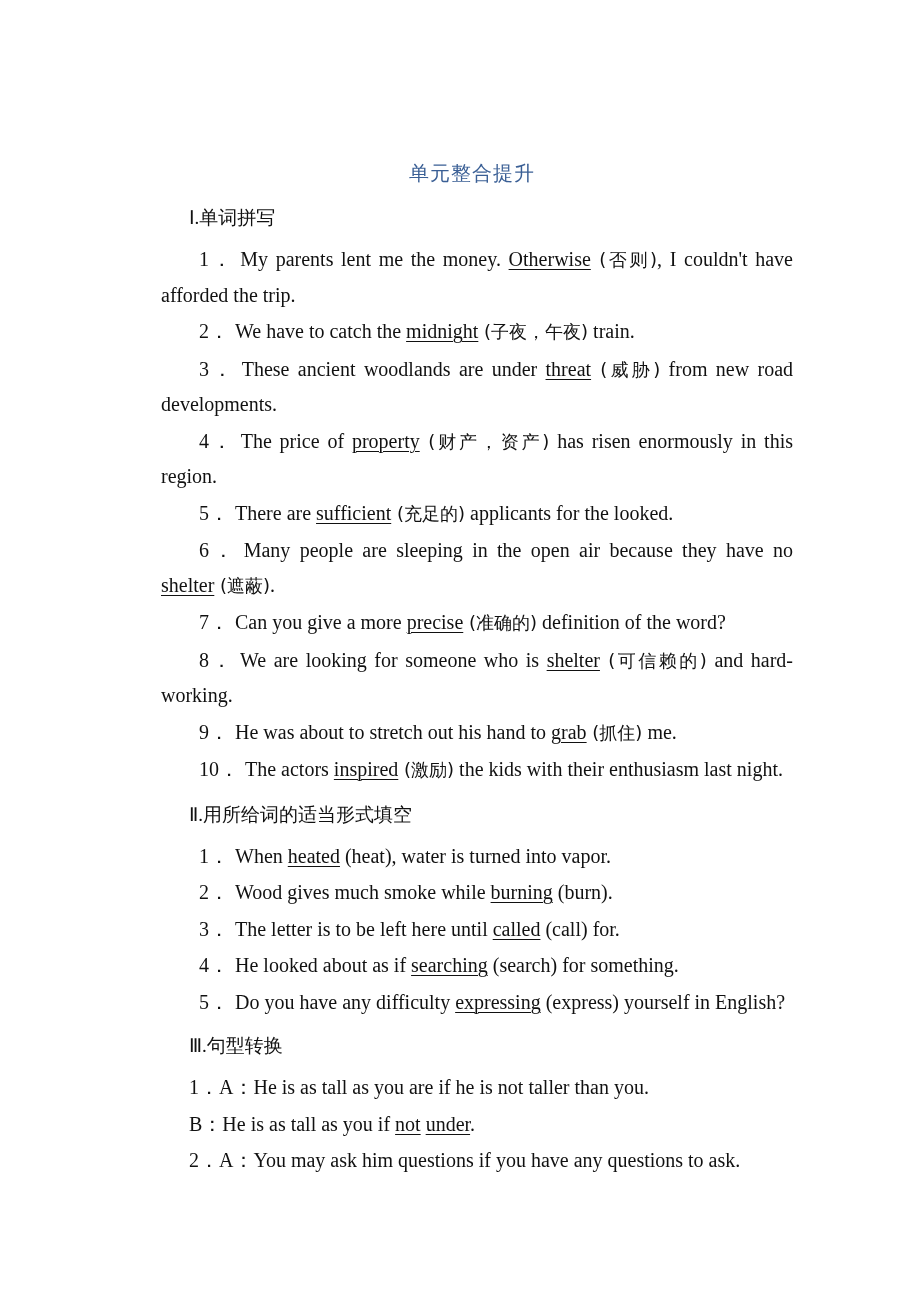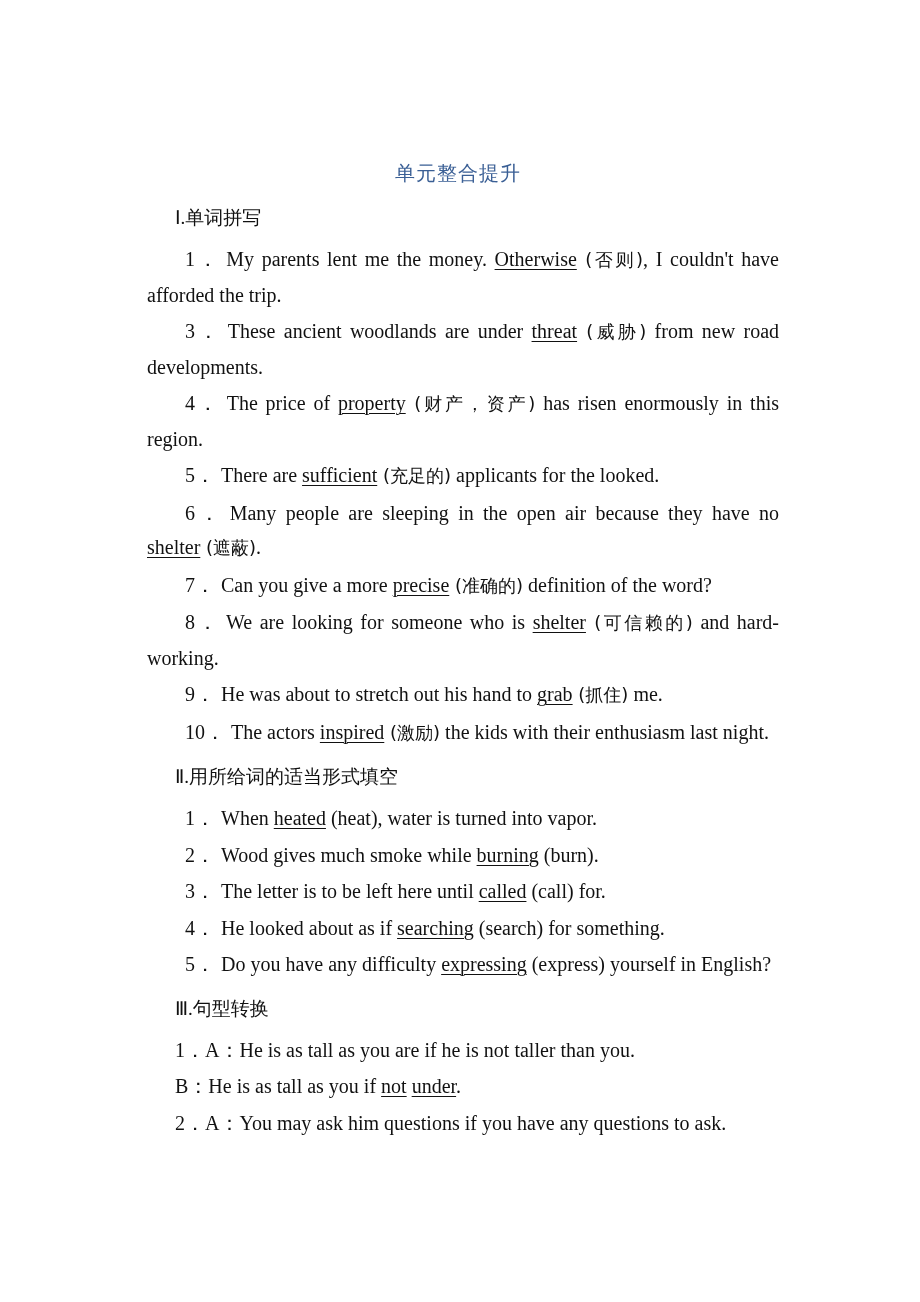--- a/index.html
+++ b/index.html
@@ -10,21 +10,21 @@
     body {
       width: 920px;
       height: 1302px;
       position: relative;
       overflow: hidden;
       font-family: "Liberation Serif", "DejaVu Serif", serif;
       color: #111111;
     }
     .page {
       position: absolute;
-      left: 137px;
+      left: 151px;
       top: 155px;
       width: 642px;
     }
     .title {
       text-align: center;
       font-size: 20px;
       color: #3a5f95;
       height: 36px;
       line-height: 36px;
       letter-spacing: 1px;
@@ -76,20 +76,21 @@
 <div class="page">
 
   <div class="title">单元整合提升</div>
 
   <div class="section-heading">
     <span class="roman">Ⅰ.</span><span>单词拼写</span>
   </div>
 
   <p class="item"><span class="num">1．</span><span>My parents lent me the money. </span><span class="ans">Otherwise</span><span class="zh"> (否则)</span><span>, I couldn't have afforded the trip.</span></p>
 
+  <p class="item"><span class="num">2．</span><span>We have to catch the </span><span class="ans">midnight</span><span class="zh"> (子夜，午夜)</span><span> train.</span></p>
 
   <p class="item"><span class="num">3．</span><span>These ancient woodlands are under </span><span class="ans">threat</span><span class="zh"> (威胁)</span><span> from new road developments.</span></p>
 
   <p class="item"><span class="num">4．</span><span>The price of </span><span class="ans">property</span><span class="zh"> (财产，资产)</span><span> has risen enormously in this region.</span></p>
 
   <p class="item"><span class="num">5．</span><span>There are </span><span class="ans">sufficient</span><span class="zh"> (充足的)</span><span> applicants for the looked.</span></p>
 
   <p class="item"><span class="num">6．</span><span>Many people are sleeping in the open air because they have no </span><span class="ans">shelter</span><span class="zh"> (遮蔽)</span><span>.</span></p>
 
   <p class="item"><span class="num">7．</span><span>Can you give a more </span><span class="ans">precise</span><span class="zh"> (准确的)</span><span> definition of the word?</span></p>

